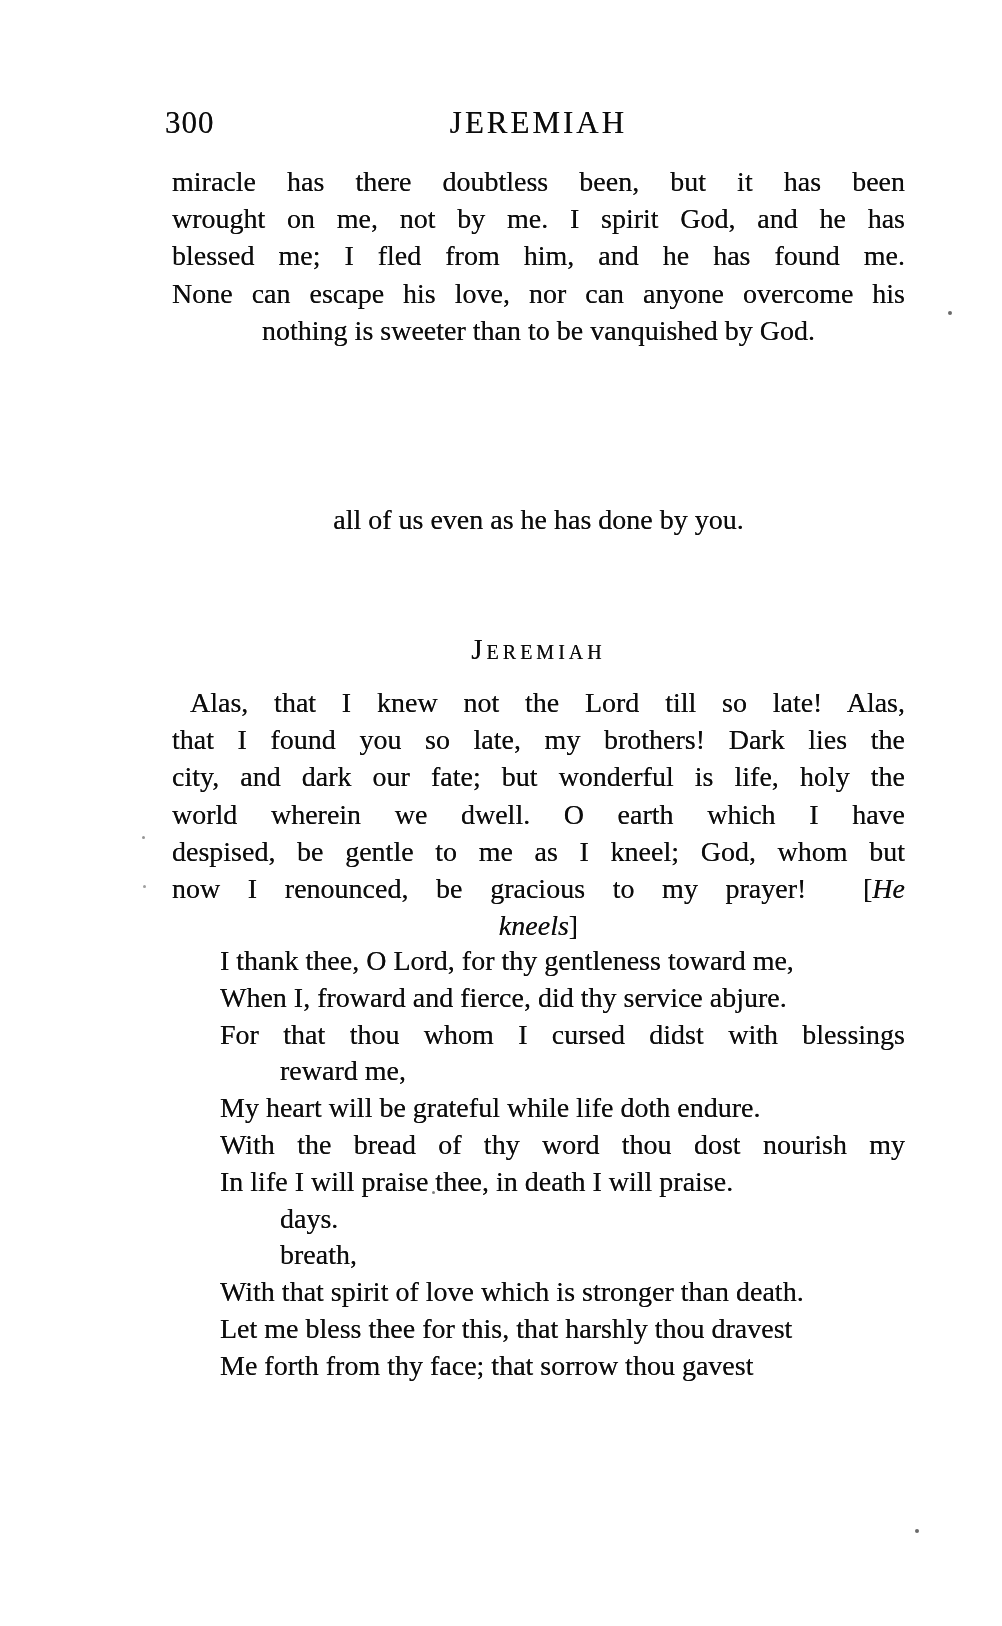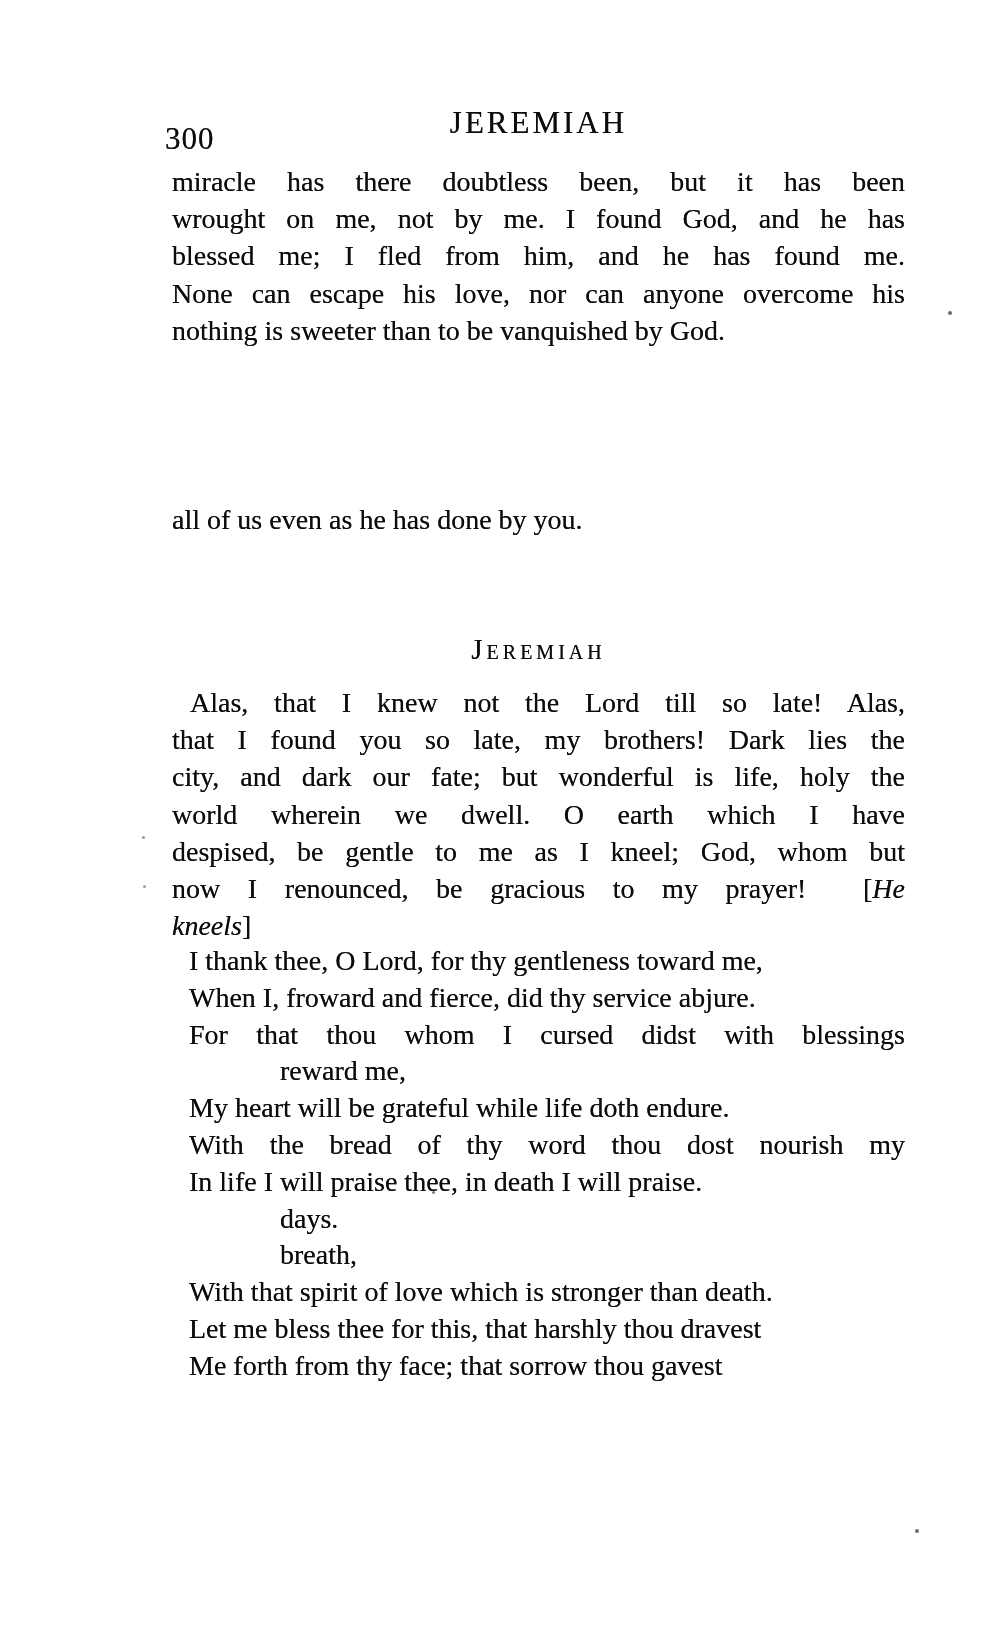--- a/index.html
+++ b/index.html
@@ -13,25 +13,25 @@
     background: #ffffff;
     color: #0c0c0c;
     font-family: "Liberation Serif", "DejaVu Serif", serif;
     text-shadow: 0 0 0.5px rgba(10,10,10,0.75);
     overflow: hidden;
   }
   .block { position: absolute; left: 172px; width: 733px; }
 
   
   .pagehead { top: 103px; height: 42px; font-size: 31px; line-height: 40px; }
-  .folio { position: absolute; left: -7px; top: 16px; letter-spacing: 1px; font-feature-settings: "onum" 1; }
+  .folio { position: absolute; left: -7px; top: 0; letter-spacing: 1px; font-feature-settings: "onum" 1; }
   .running-title { display: block; text-align: center; letter-spacing: 3px; }
 
   
-  .para .ln { font-size: 28px; line-height: 37.2px; }
+  .para .ln { font-size: 28px; line-height: 37.2px; text-align: center; }
   .j { text-align: justify; text-align-last: justify; }
   .ind { text-indent: 18px; }
   .p1 { top: 163px; }
   .p2 { top: 501px; }
   .p3 { top: 684px; }
 
   
   .speaker {
     position: absolute; left: 172px; width: 733px;
     margin: 0; font-weight: 400;
@@ -41,21 +41,21 @@
     letter-spacing: 4px;
   }
   .speaker.elder { top: 443px; }
   .speaker.jeremiah { top: 631px; }
 
   .ital { font-style: italic; }
   .nw { white-space: nowrap; margin-left: 29px; }
 
   
   .verse { top: 943px; }
-  .vln { font-size: 28px; line-height: 36.8px; margin-left: 17px; }
+  .vln { font-size: 28px; line-height: 36.8px; margin-left: 48px; }
   .vln.cont { margin-left: 108px; }
 
   
   .speck { position: absolute; background: #2b2b2b; border-radius: 50%; }
   .s1 { left: 948px; top: 311px; width: 4px; height: 4px; opacity: .7; }
   .s2 { left: 142px; top: 836px; width: 3px; height: 3px; opacity: .5; }
   .s3 { left: 143px; top: 885px; width: 3px; height: 3px; opacity: .45; }
   .s4 { left: 432px; top: 1191px; width: 3px; height: 3px; opacity: .6; }
   .s5 { left: 915px; top: 1529px; width: 4px; height: 4px; opacity: .7; }
 </style>
@@ -64,21 +64,21 @@
 
 <div class="page">
 
   <div class="block pagehead">
     <span class="folio">300</span>
     <span class="running-title">JEREMIAH</span>
   </div>
 
   <div class="block para p1">
     <div class="ln j">miracle has there doubtless been, but it has been</div>
-    <div class="ln j">wrought on me, not by me. I found God, and he has</div>
+    <div class="ln j">wrought on me, not by me. I spirit God, and he has</div>
     <div class="ln j">blessed me; I fled from him, and he has found me.</div>
     <div class="ln j">None can escape his love, nor can anyone overcome his</div>
     <div class="ln">nothing is sweeter than to be vanquished by God.</div>
   </div>
 
 
   <div class="block para p2">
     <div class="ln">all of us even as he has done by you.</div>
   </div>
 

